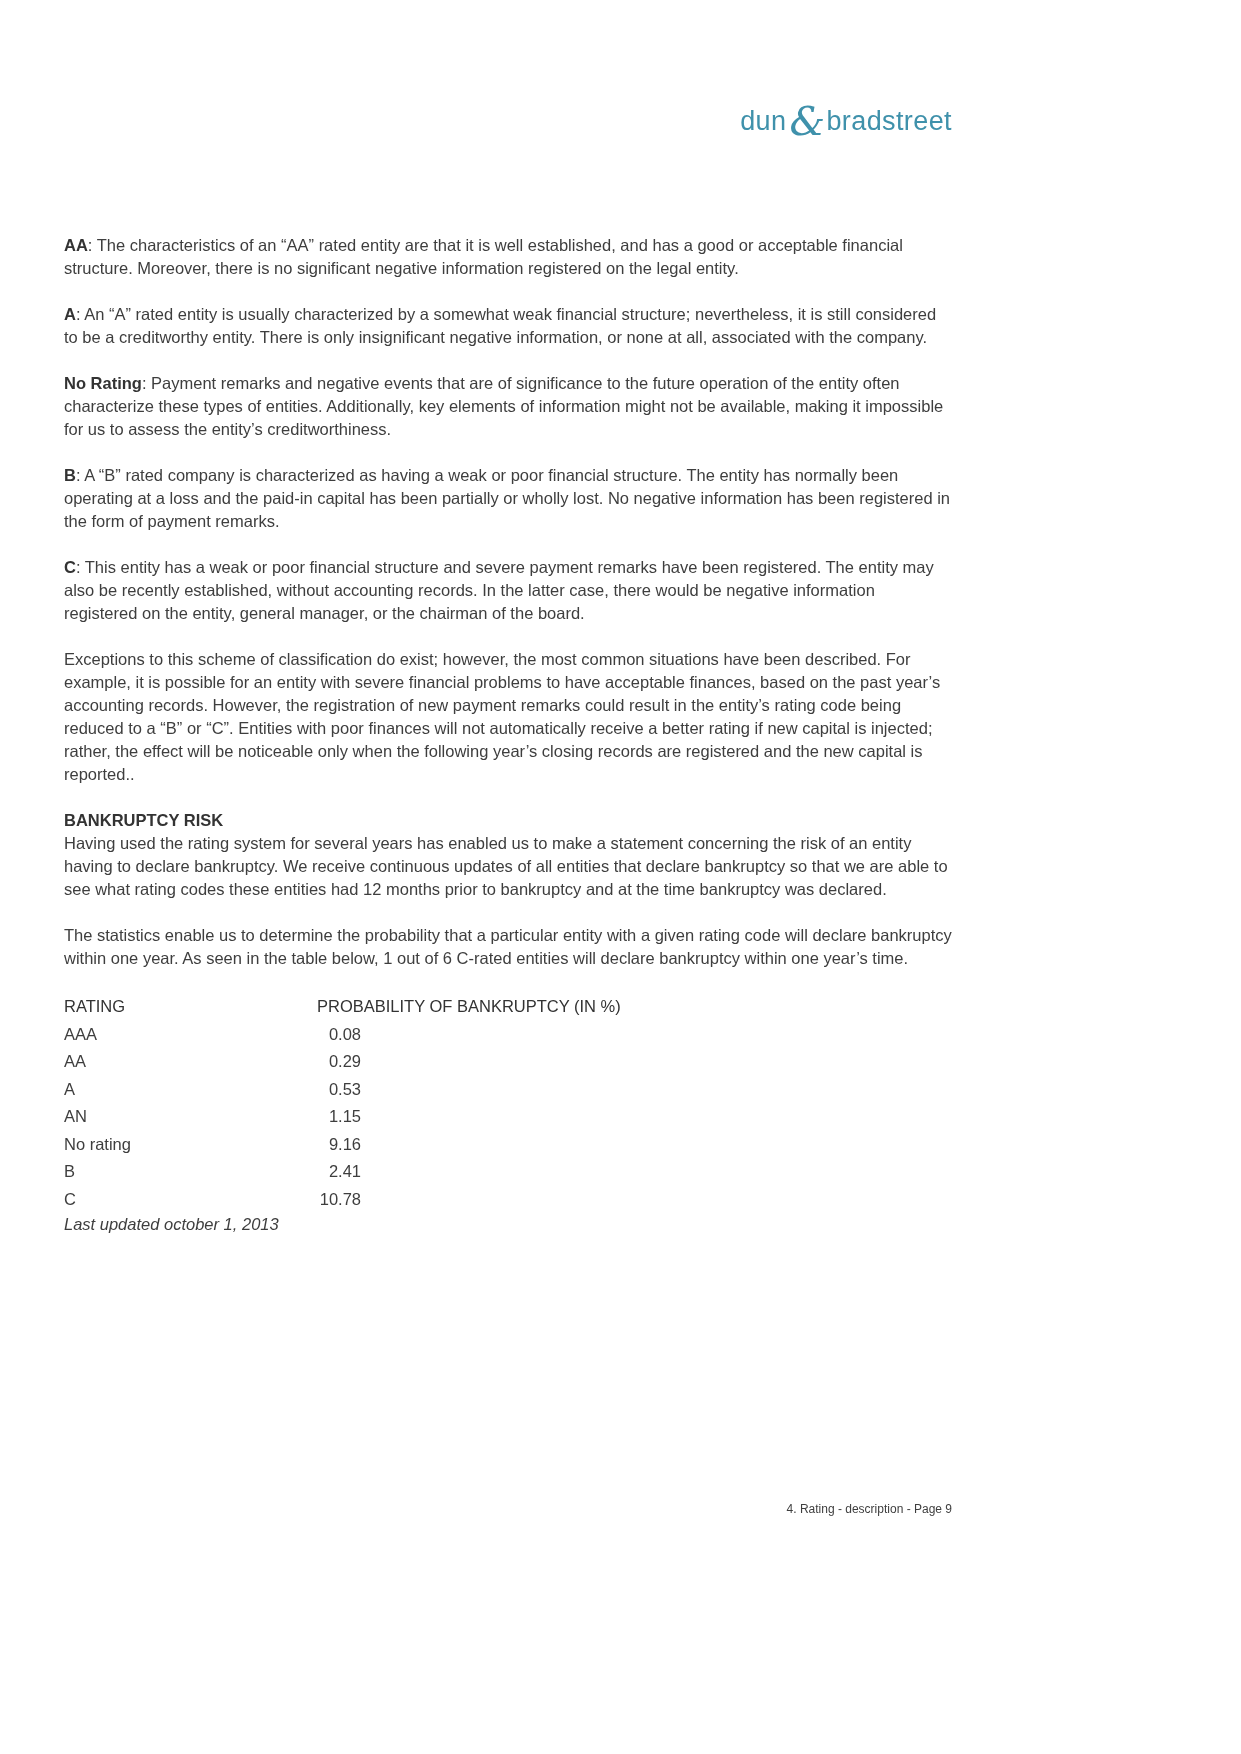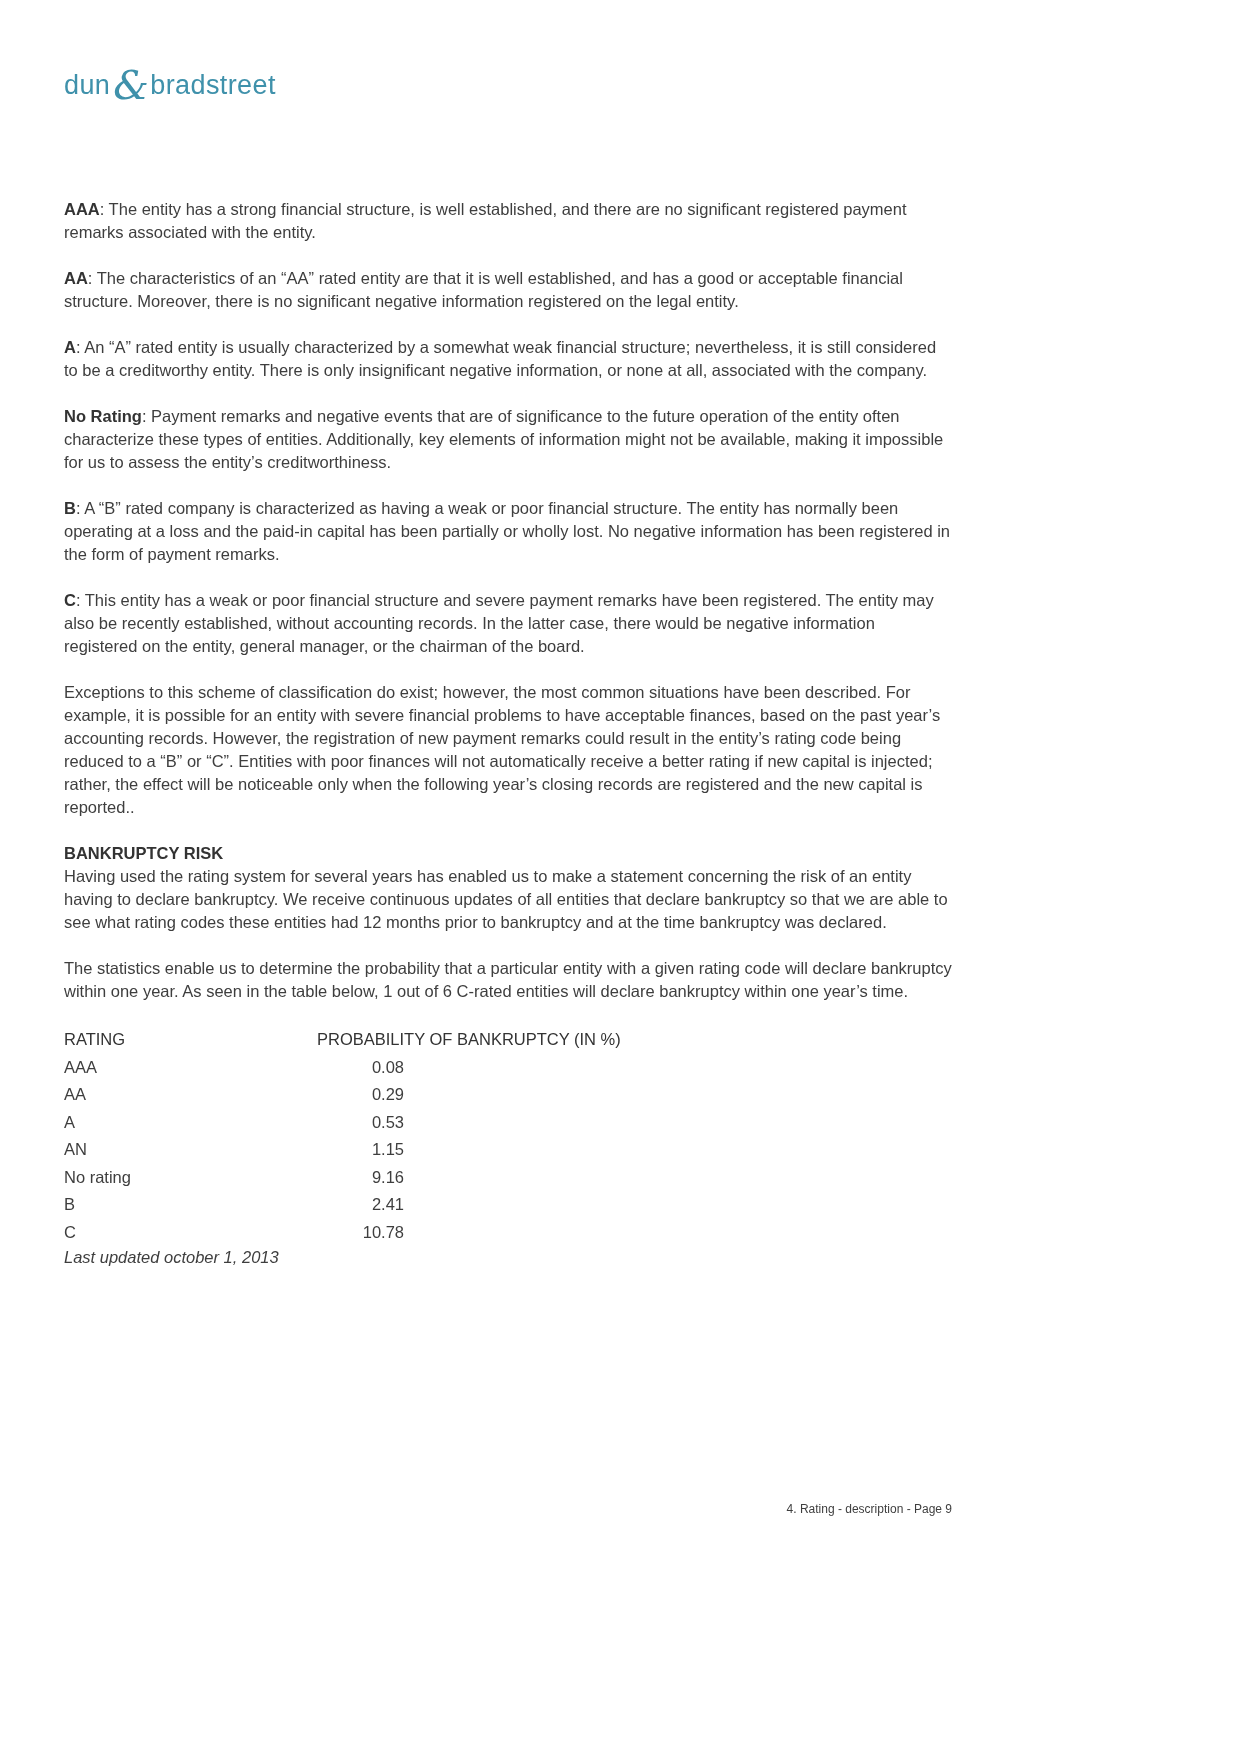--- a/index.html
+++ b/index.html
@@ -18,24 +18,26 @@
   }
   .content {
     position: absolute;
     left: 64px;
     top: 0;
     width: 888px;
   }
   
   .logo {
     padding-top: 70px;
+    text-align: right;
     color: var(--brand, #3f91ab);
     font-size: 27px;
     letter-spacing: 0.4px;
     white-space: nowrap;
+    margin-top: 36px;
   }
   .logo .amp {
     font-family: "DejaVu Serif", serif;
     font-style: italic;
     font-weight: 400;
     font-size: 40px;
     line-height: 0;
     vertical-align: -5px;
     margin: 0 1px 0 3px;
   }
@@ -48,21 +50,21 @@
   }
   p.para { margin-bottom: 23px; }
   strong, .section-heading { color: #333333; font-weight: bold; }
   .section-heading { font-size: 16.5px; line-height: 23px; }
   
   .table { margin-top: 18px; }
   .t-row { display: flex; line-height: 27.5px; }
   .t-head { font-weight: normal; color: #333333; }
   .t-col-rating { width: 253px; }
   .t-col-prob-header { white-space: nowrap; }
-  .t-col-value { width: 44px; text-align: right; margin-left: 43px; }
+  .t-col-value { width: 44px; text-align: right; }
   .last-updated {
     font-style: italic;
   }
   
   .footer {
     position: absolute;
     left: 64px;
     top: 1502px;
     width: 888px;
     text-align: right;
@@ -75,21 +77,20 @@
 
 <div class="page">
   <div class="content">
 
     <header class="logo">
       <span>dun</span><span class="amp">&amp;</span><span>bradstreet</span>
     </header>
 
     <main>
 
-      <p class="para"><strong>AAA</strong><span>: The entity has a strong financial structure, is well established, and there are no significant registered payment remarks associated with the entity.</span></p>
 
       <p class="para"><strong>AA</strong><span>: The characteristics of an “AA” rated entity are that it is well established, and has a good or acceptable financial structure. Moreover, there is no significant negative information registered on the legal entity.</span></p>
 
       <p class="para"><strong>A</strong><span>: An “A” rated entity is usually characterized by a somewhat weak financial structure; nevertheless, it is still considered to be a creditworthy entity. There is only insignificant negative information, or none at all, associated with the company.</span></p>
 
 
       <p class="para"><strong>No Rating</strong><span>: Payment remarks and negative events that are of significance to the future operation of the entity often characterize these types of entities. Additionally, key elements of information might not be available, making it impossible for us to assess the entity’s creditworthiness.</span></p>
 
       <p class="para"><strong>B</strong><span>: A “B” rated company is characterized as having a weak or poor financial structure. The entity has normally been operating at a loss and the paid-in capital has been partially or wholly lost. No negative information has been registered in the form of payment remarks.</span></p>
 

